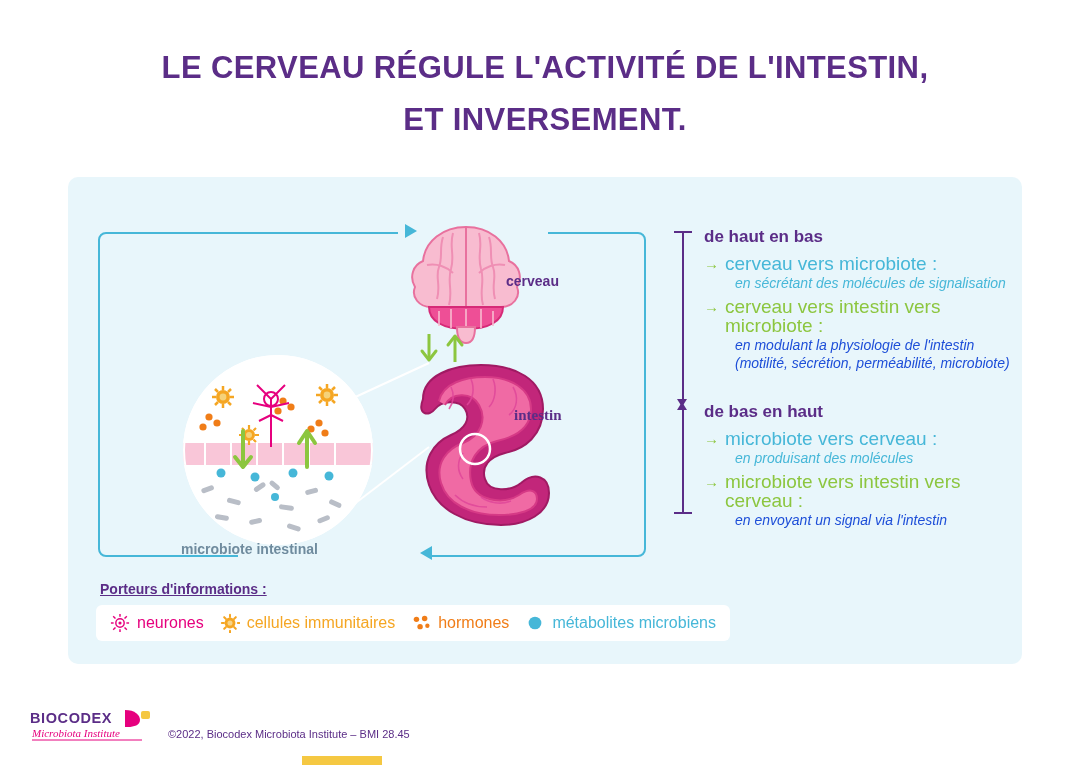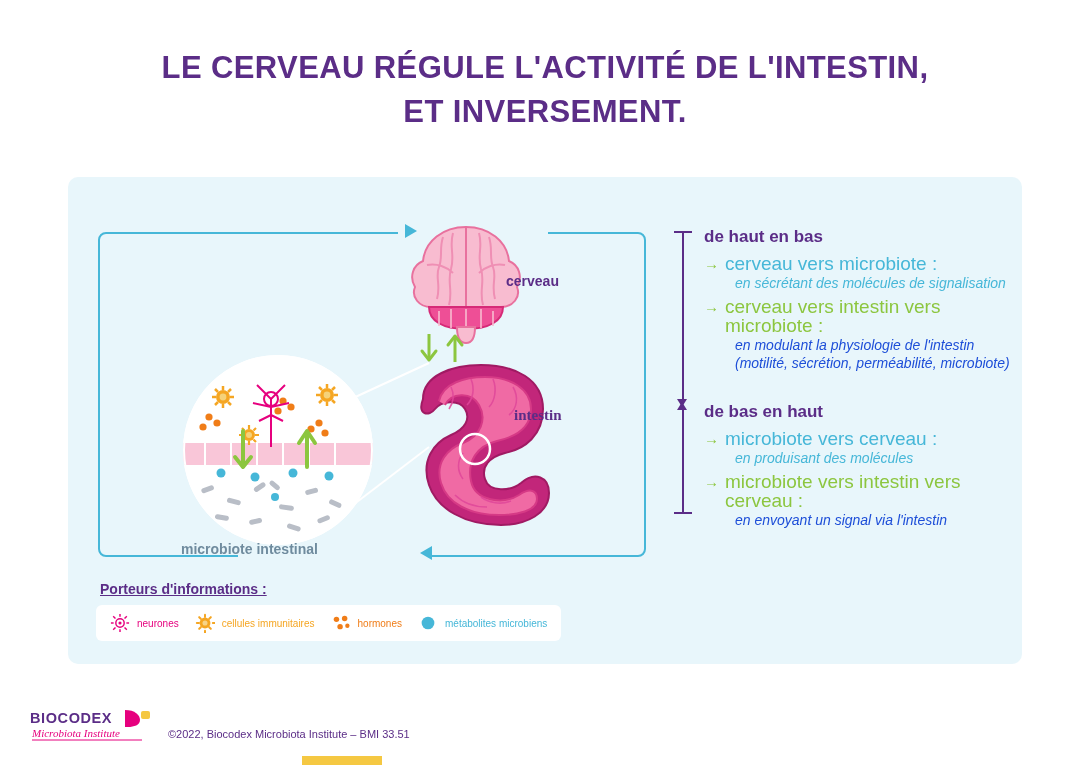--- a/index.html
+++ b/index.html
@@ -36,21 +36,21 @@
   .title-line .hl {
     position: absolute;
     left: 0;
     right: 0;
     bottom: 2px;
     height: 15px;
     background: #f5c842;
     z-index: -1;
   }
   .title-line span.txt { position: relative; z-index: 2; }
-  .title-line-2 { margin-top: 4px; }
+  .title-line-2 { margin-top: 12px; }
 
   
   .card {
     position: absolute;
     left: 68px;
     top: 177px;
     width: 954px;
     height: 487px;
     background: #e8f6fb;
     border-radius: 10px;
@@ -196,21 +196,21 @@
     height: 36px;
     background: #ffffff;
     border-radius: 6px;
     display: flex;
     align-items: center;
     padding: 0 14px;
   }
   .legend-item {
     display: flex;
     align-items: center;
-    font-size: 10px;
+    font-size: 16px;
     margin-right: 16px;
   }
   .legend-item:last-child { margin-right: 0; }
   .legend-item .swatch {
     width: 20px; height: 20px;
     margin-right: 7px;
     flex: 0 0 auto;
     display: flex; align-items: center; justify-content: center;
   }
   .lg-neurones   { color: #e6007e; }
@@ -557,14 +557,14 @@
   </div>
 </div>
 
 <svg class="footer-logo" viewBox="0 0 130 40">
   <text x="0" y="17" font-family="Liberation Sans, sans-serif" font-size="14.5" font-weight="bold" fill="#5b2d87" letter-spacing="0.6">BIOCODEX</text>
   <path d="M95 4 C105 4 110 9 110 14 C110 19 104 21 98 21 L95 21 Z" fill="#e6007e"></path>
   <rect x="111" y="5" width="9" height="8" rx="2" fill="#f5c842"></rect>
   <text x="2" y="31" font-family="Liberation Serif, serif" font-size="11" font-style="italic" fill="#e6007e">Microbiota Institute</text>
   <path d="M2 34 L112 34" stroke="#e6007e" stroke-width="1"></path>
 </svg>
-<div class="footer-text">©2022, Biocodex Microbiota Institute  –  BMI 33.51</div>
+<div class="footer-text">©2022, Biocodex Microbiota Institute  –  BMI 28.45</div>
 <div class="footer-stripe"></div>
 
 </body></html>

